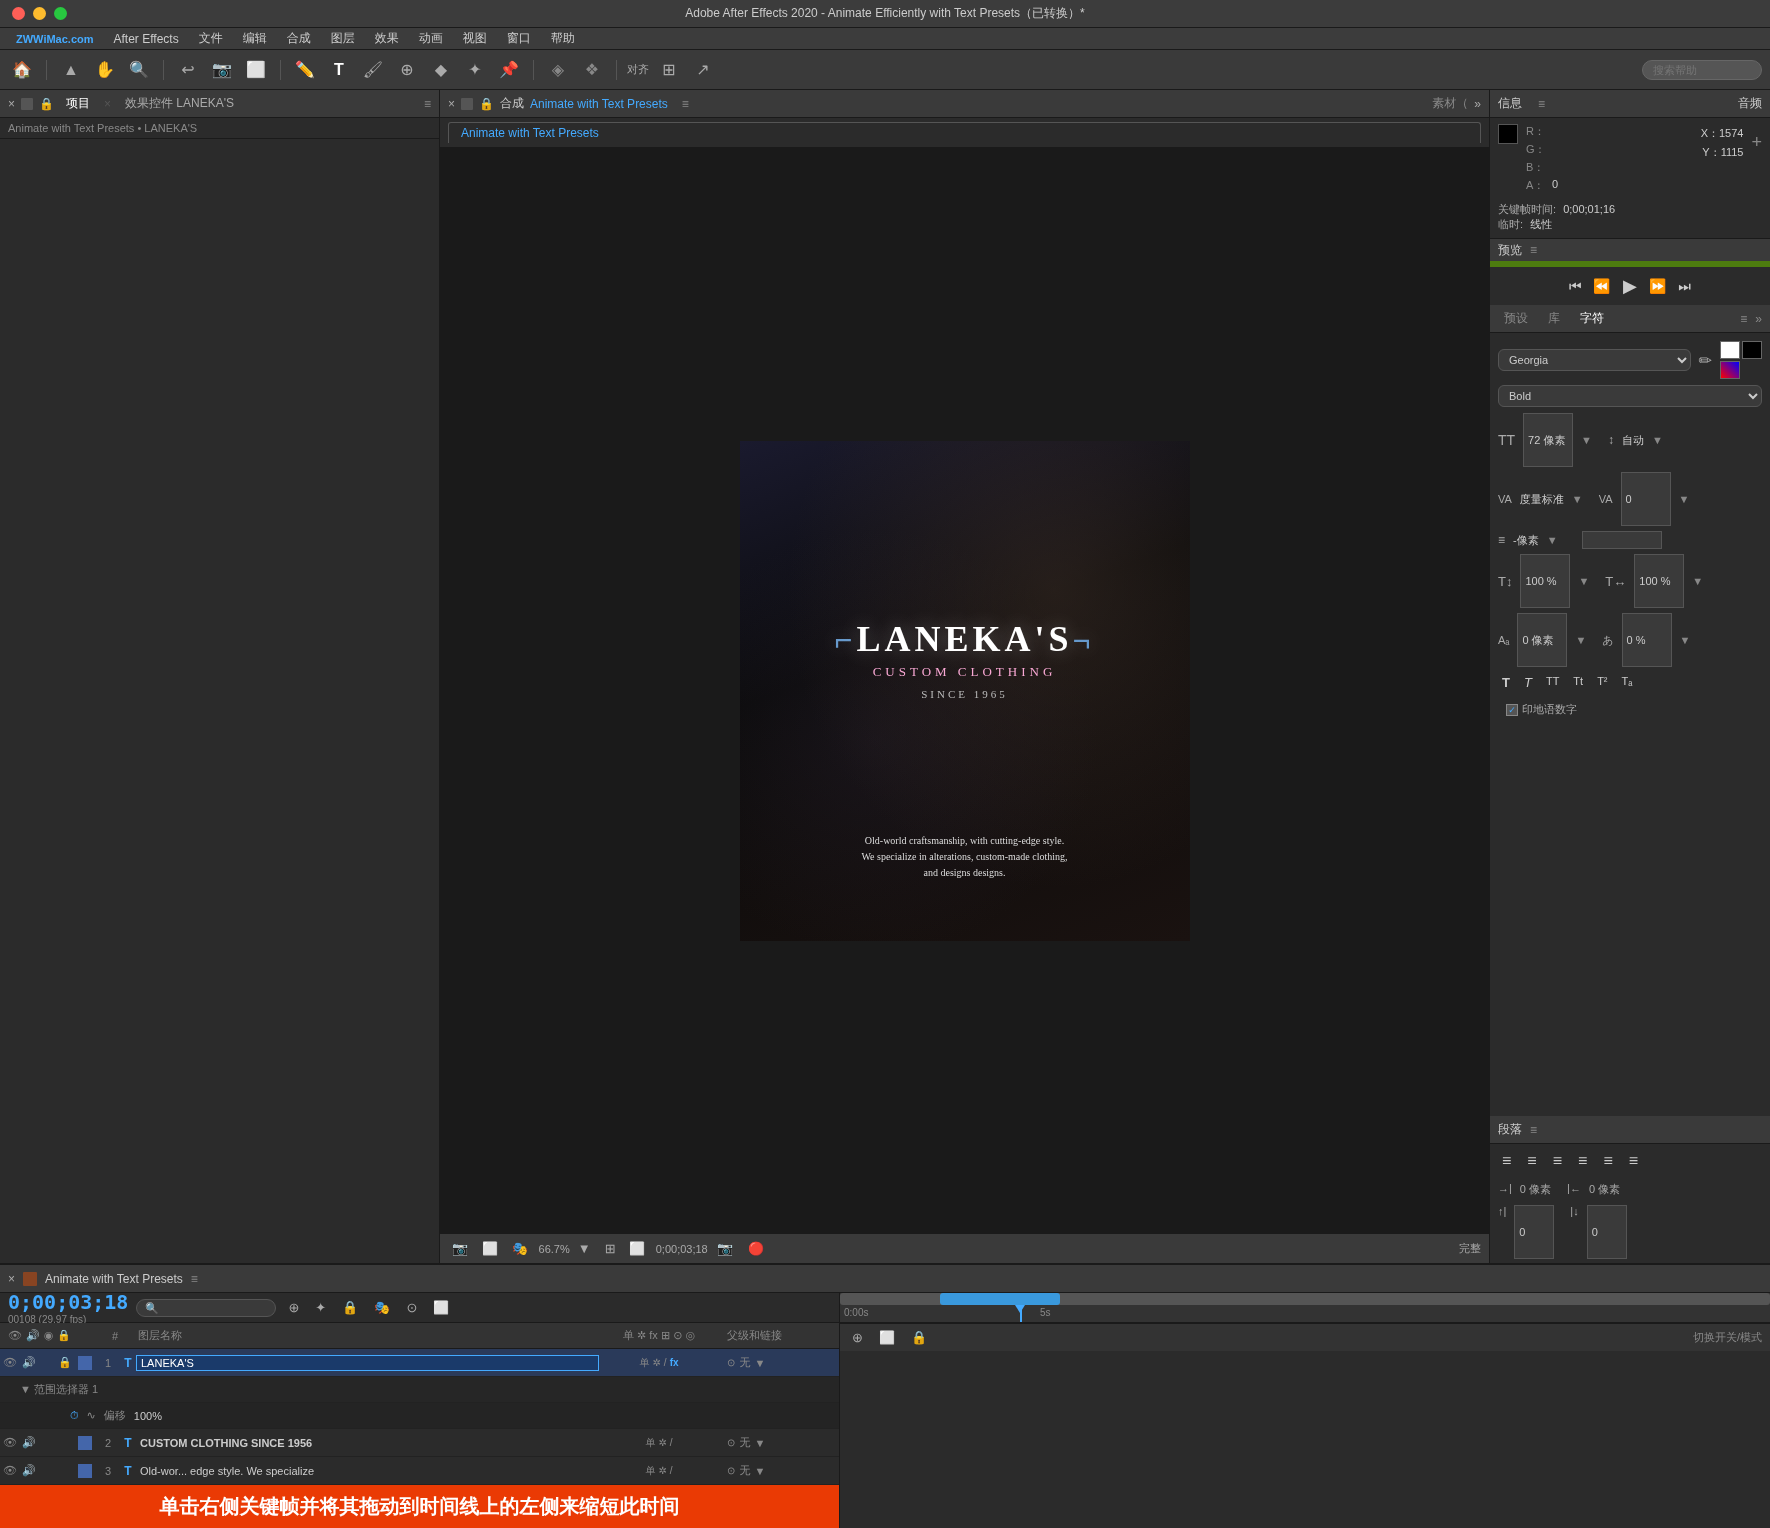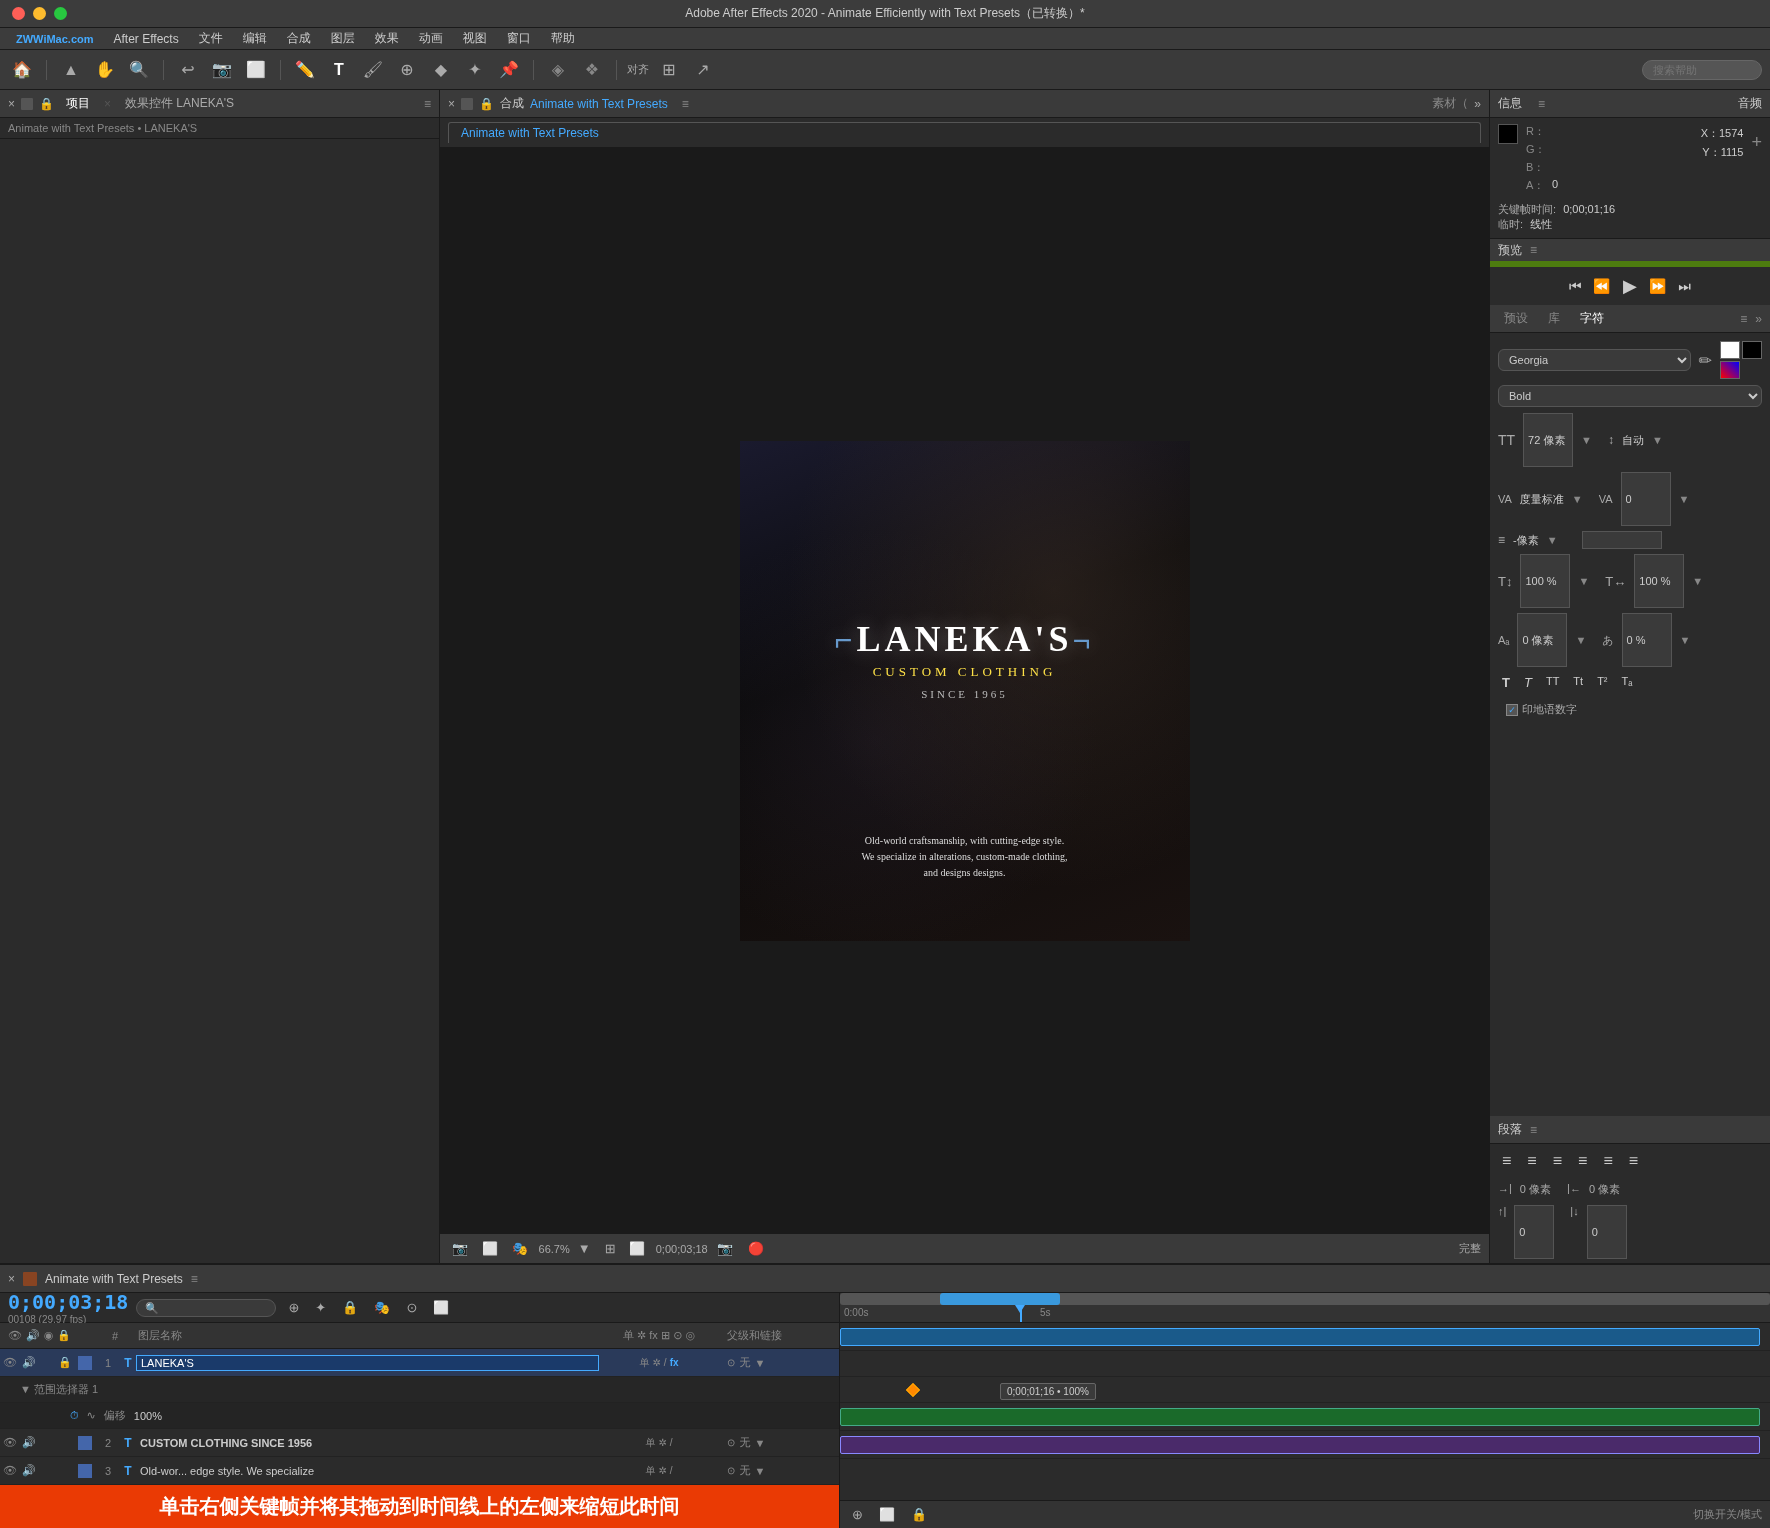--- a/index.html
+++ b/index.html
@@ -222,21 +222,21 @@
       letter-spacing: 4px;
       text-shadow: 0 0 20px rgba(255,255,255,0.3);
     }
     .brand-name .bracket {
       color: #6699cc;
       font-size: 32px;
     }
     .brand-subtitle {
       font-family: Georgia, serif;
       font-size: 13px;
-      color: #fde047;
+      color: #f9a8d4;
       letter-spacing: 4px;
       margin-top: 4px;
     }
     .brand-since {
       font-family: Georgia, serif;
       font-size: 11px;
       color: #bbb;
       letter-spacing: 3px;
       margin-top: 8px;
     }
@@ -1096,42 +1096,20 @@
         <div style="position:absolute;top:0;left:0;right:0;height:12px;background:#555;border-radius:3px;">
           <div style="position:absolute;left:100px;width:120px;height:12px;background:#3af;border-radius:3px;opacity:0.8;"></div>
         </div>
         <span class="ruler-label" style="left:4px;">0:00s</span>
         <span class="ruler-label" style="left:200px;">5s</span>
 
         <div style="position:absolute;top:12px;left:180px;width:2px;background:#4af;height:calc(100% - 12px);z-index:5;"></div>
         <div style="position:absolute;top:12px;left:175px;width:0;height:0;border-left:5px solid transparent;border-right:5px solid transparent;border-top:8px solid #4af;z-index:6;"></div>
       </div>
 
-      <div class="timeline-tracks">
-
-        <div class="track-row">
-          <div class="track-bar track-bar-blue" style="left:0;right:10px;top:5px;"></div>
-        </div>
-
-        <div class="track-sub"></div>
-
-        <div class="track-sub2" style="position:relative;">
-          <div class="keyframe-diamond" style="left:68px;top:8px;"></div>
-          <div class="keyframe-diamond" style="left:165px;top:8px;background:#f44;border-color:#f88;"></div>
-          <div class="tooltip-box">0;00;01;16 • 100%</div>
-        </div>
-
-        <div class="track-row">
-          <div class="track-bar track-bar-green" style="left:0;right:10px;top:5px;"></div>
-        </div>
-
-        <div class="track-row">
-          <div class="track-bar track-bar-purple" style="left:0;right:10px;top:5px;"></div>
-        </div>
-      </div>
 
       <div class="bottom-toolbar">
         <button class="icon-btn">⊕</button>
         <button class="icon-btn">⬜</button>
         <button class="icon-btn">🔒</button>
         <span style="margin-left:auto;font-size:11px;color:#888;">切换开关/模式</span>
       </div>
     </div>
   </div>
 </div>

